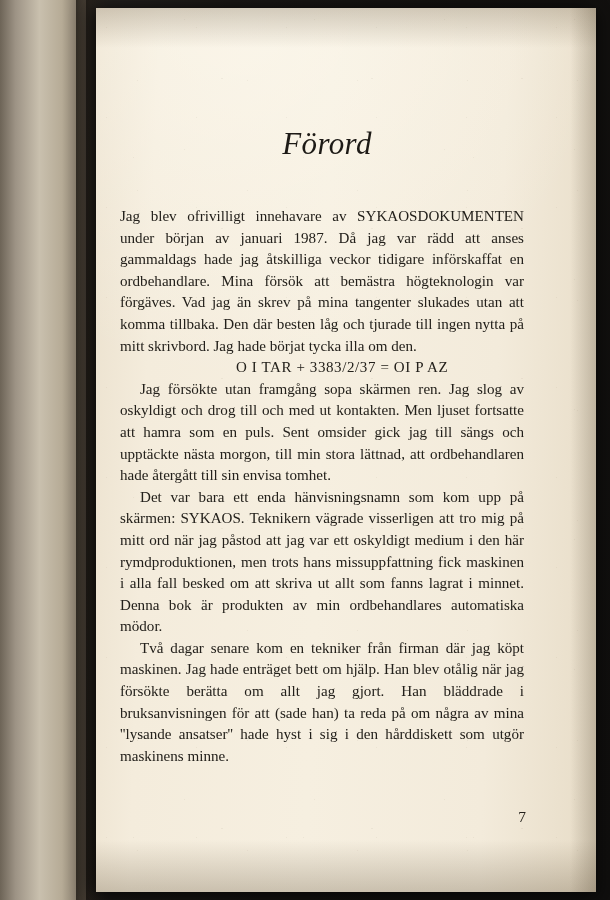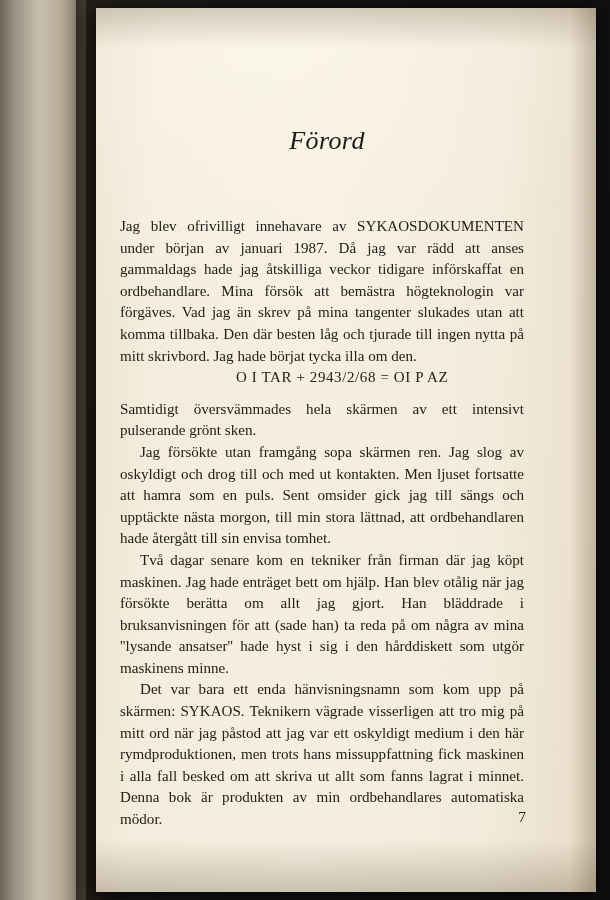--- a/index.html
+++ b/index.html
@@ -75,21 +75,21 @@
     width: 414px;
     height: 884px;
   }
   .chapter-title {
     position: absolute;
     top: 118px;
     left: 0;
     width: 414px;
     text-align: center;
     font-style: italic;
-    font-size: 26px;
+    font-size: 31px;
     color: #1d1a16;
     letter-spacing: 0.4px;
   }
   .body-text {
     position: absolute;
     top: 198px;
     left: 0;
     width: 404px;
     color: #23201b;
     font-size: 15.1px;
@@ -98,21 +98,20 @@
     text-justify: inter-word;
     -webkit-hyphens: none;
     hyphens: none;
   }
   .body-text p {
     margin: 0;
     text-indent: 20px;
   }
   .body-text p.first {
     text-indent: 0;
-    margin-top: 10px;
   }
   .code-line {
     margin: 14px 0 14px 0;
     text-indent: 0;
     text-align: left;
     padding-left: 96px;
     letter-spacing: 0.6px;
     font-size: 15px;
   }
   .folio {
@@ -151,23 +150,22 @@
     <div class="sheet-top-shade"></div>
     <div class="sheet-bottom-shade"></div>
     <div class="sheet-right-shade"></div>
     <div class="speckle"></div>
 
     <div class="content">
       <div class="chapter-title">Förord</div>
 
       <div class="body-text">
         <p class="first">Jag blev ofrivilligt innehavare av SYKAOSDOKUMENTEN under början av januari 1987. Då jag var rädd att anses gammaldags hade jag åtskilliga veckor tidigare införskaffat en ordbehandlare. Mina försök att bemästra högteknologin var förgäves. Vad jag än skrev på mina tangenter slukades utan att komma tillbaka. Den där besten låg och tjurade till ingen nytta på mitt skrivbord. Jag hade börjat tycka illa om den.</p>
-        <p class="code-line">O I TAR + 2943/2/68 = OI P AZ</p>
-        <p class="first">Samtidigt översvämmades hela skärmen av ett intensivt pulserande grönt sken.</p>
+        <p class="code-line">O I TAR + 3383/2/37 = OI P AZ</p>
         <p>Jag försökte utan framgång sopa skärmen ren. Jag slog av oskyldigt och drog till och med ut kontakten. Men ljuset fortsatte att hamra som en puls. Sent omsider gick jag till sängs och upptäckte nästa morgon, till min stora lättnad, att ordbehandlaren hade återgått till sin envisa tomhet.</p>
+        <p>Det var bara ett enda hänvisningsnamn som kom upp på skärmen: SYKAOS. Teknikern vägrade visserligen att tro mig på mitt ord när jag påstod att jag var ett oskyldigt medium i den här rymdproduktionen, men trots hans missuppfattning fick maskinen i alla fall besked om att skriva ut allt som fanns lagrat i minnet. Denna bok är produkten av min ordbehandlares automatiska mödor.</p>
         <p>Två dagar senare kom en tekniker från firman där jag köpt maskinen. Jag hade enträget bett om hjälp. Han blev otålig när jag försökte berätta om allt jag gjort. Han bläddrade i bruksanvisningen för att (sade han) ta reda på om några av mina ''lysande ansatser'' hade hyst i sig i den hårddiskett som utgör maskinens minne.</p>
-        <p>Det var bara ett enda hänvisningsnamn som kom upp på skärmen: SYKAOS. Teknikern vägrade visserligen att tro mig på mitt ord när jag påstod att jag var ett oskyldigt medium i den här rymdproduktionen, men trots hans missuppfattning fick maskinen i alla fall besked om att skriva ut allt som fanns lagrat i minnet. Denna bok är produkten av min ordbehandlares automatiska mödor.</p>
       </div>
 
       <div class="folio">7</div>
     </div>
   </div>
 </div>
 
 </body></html>

